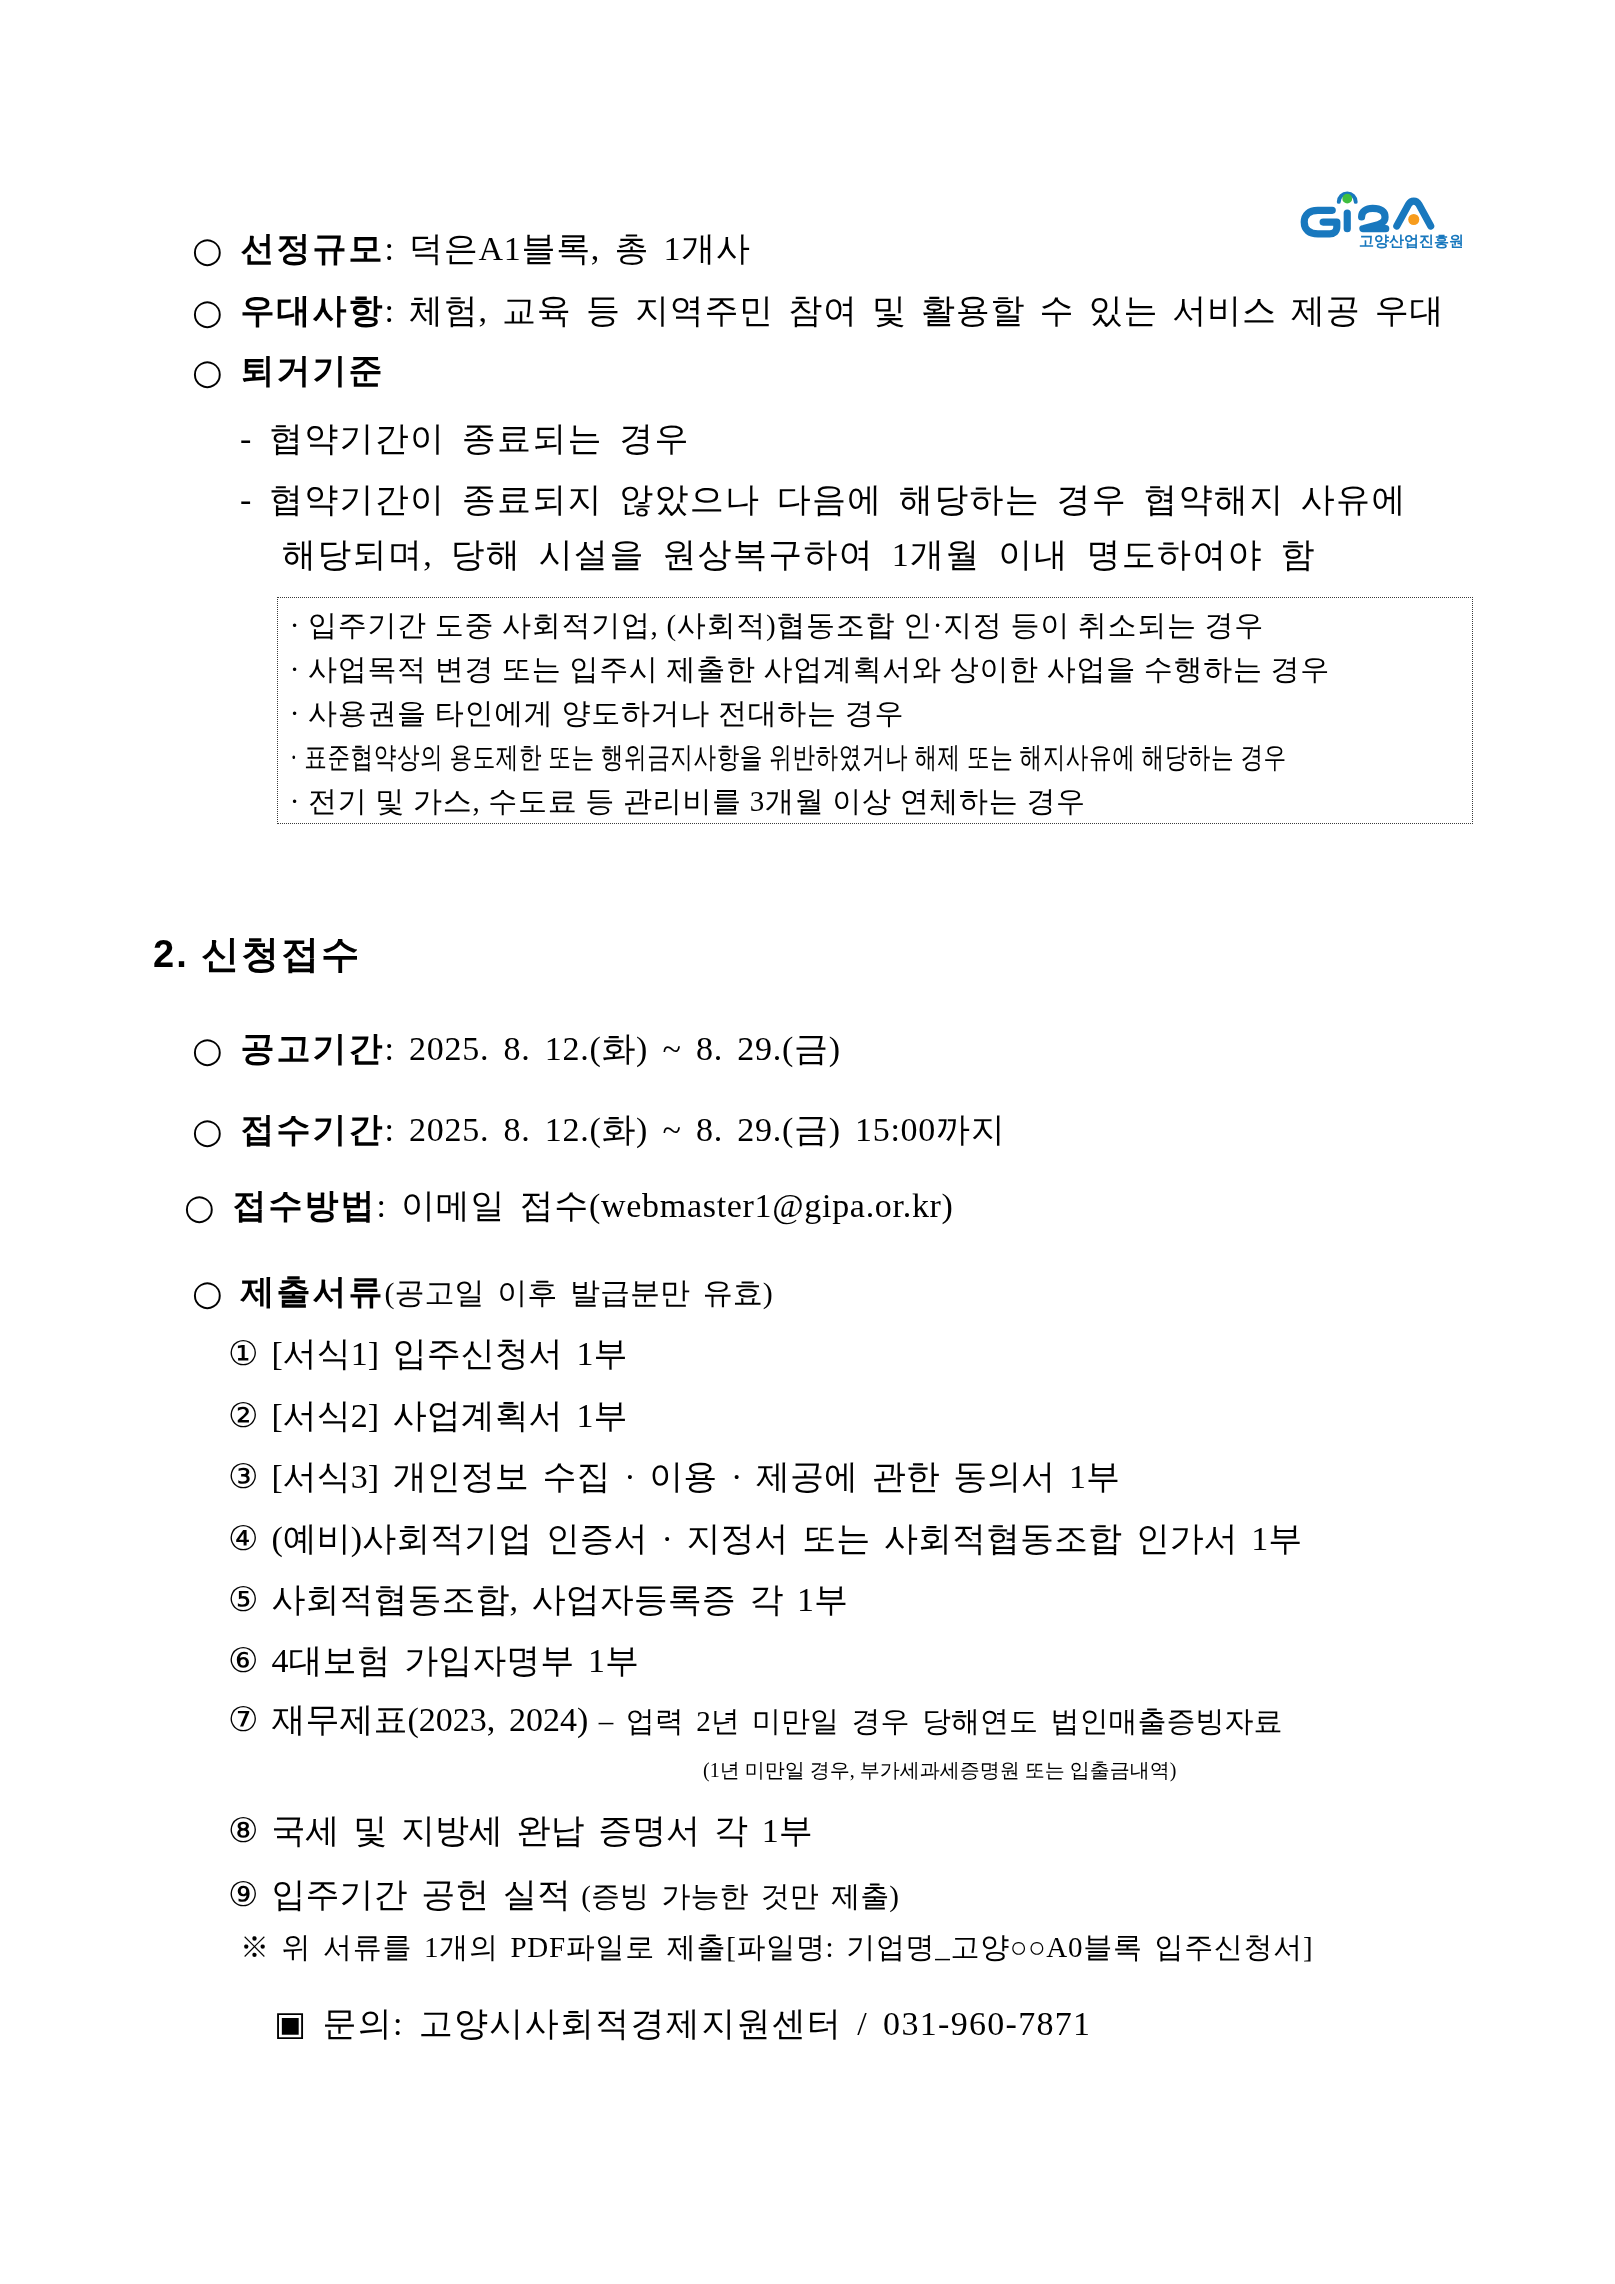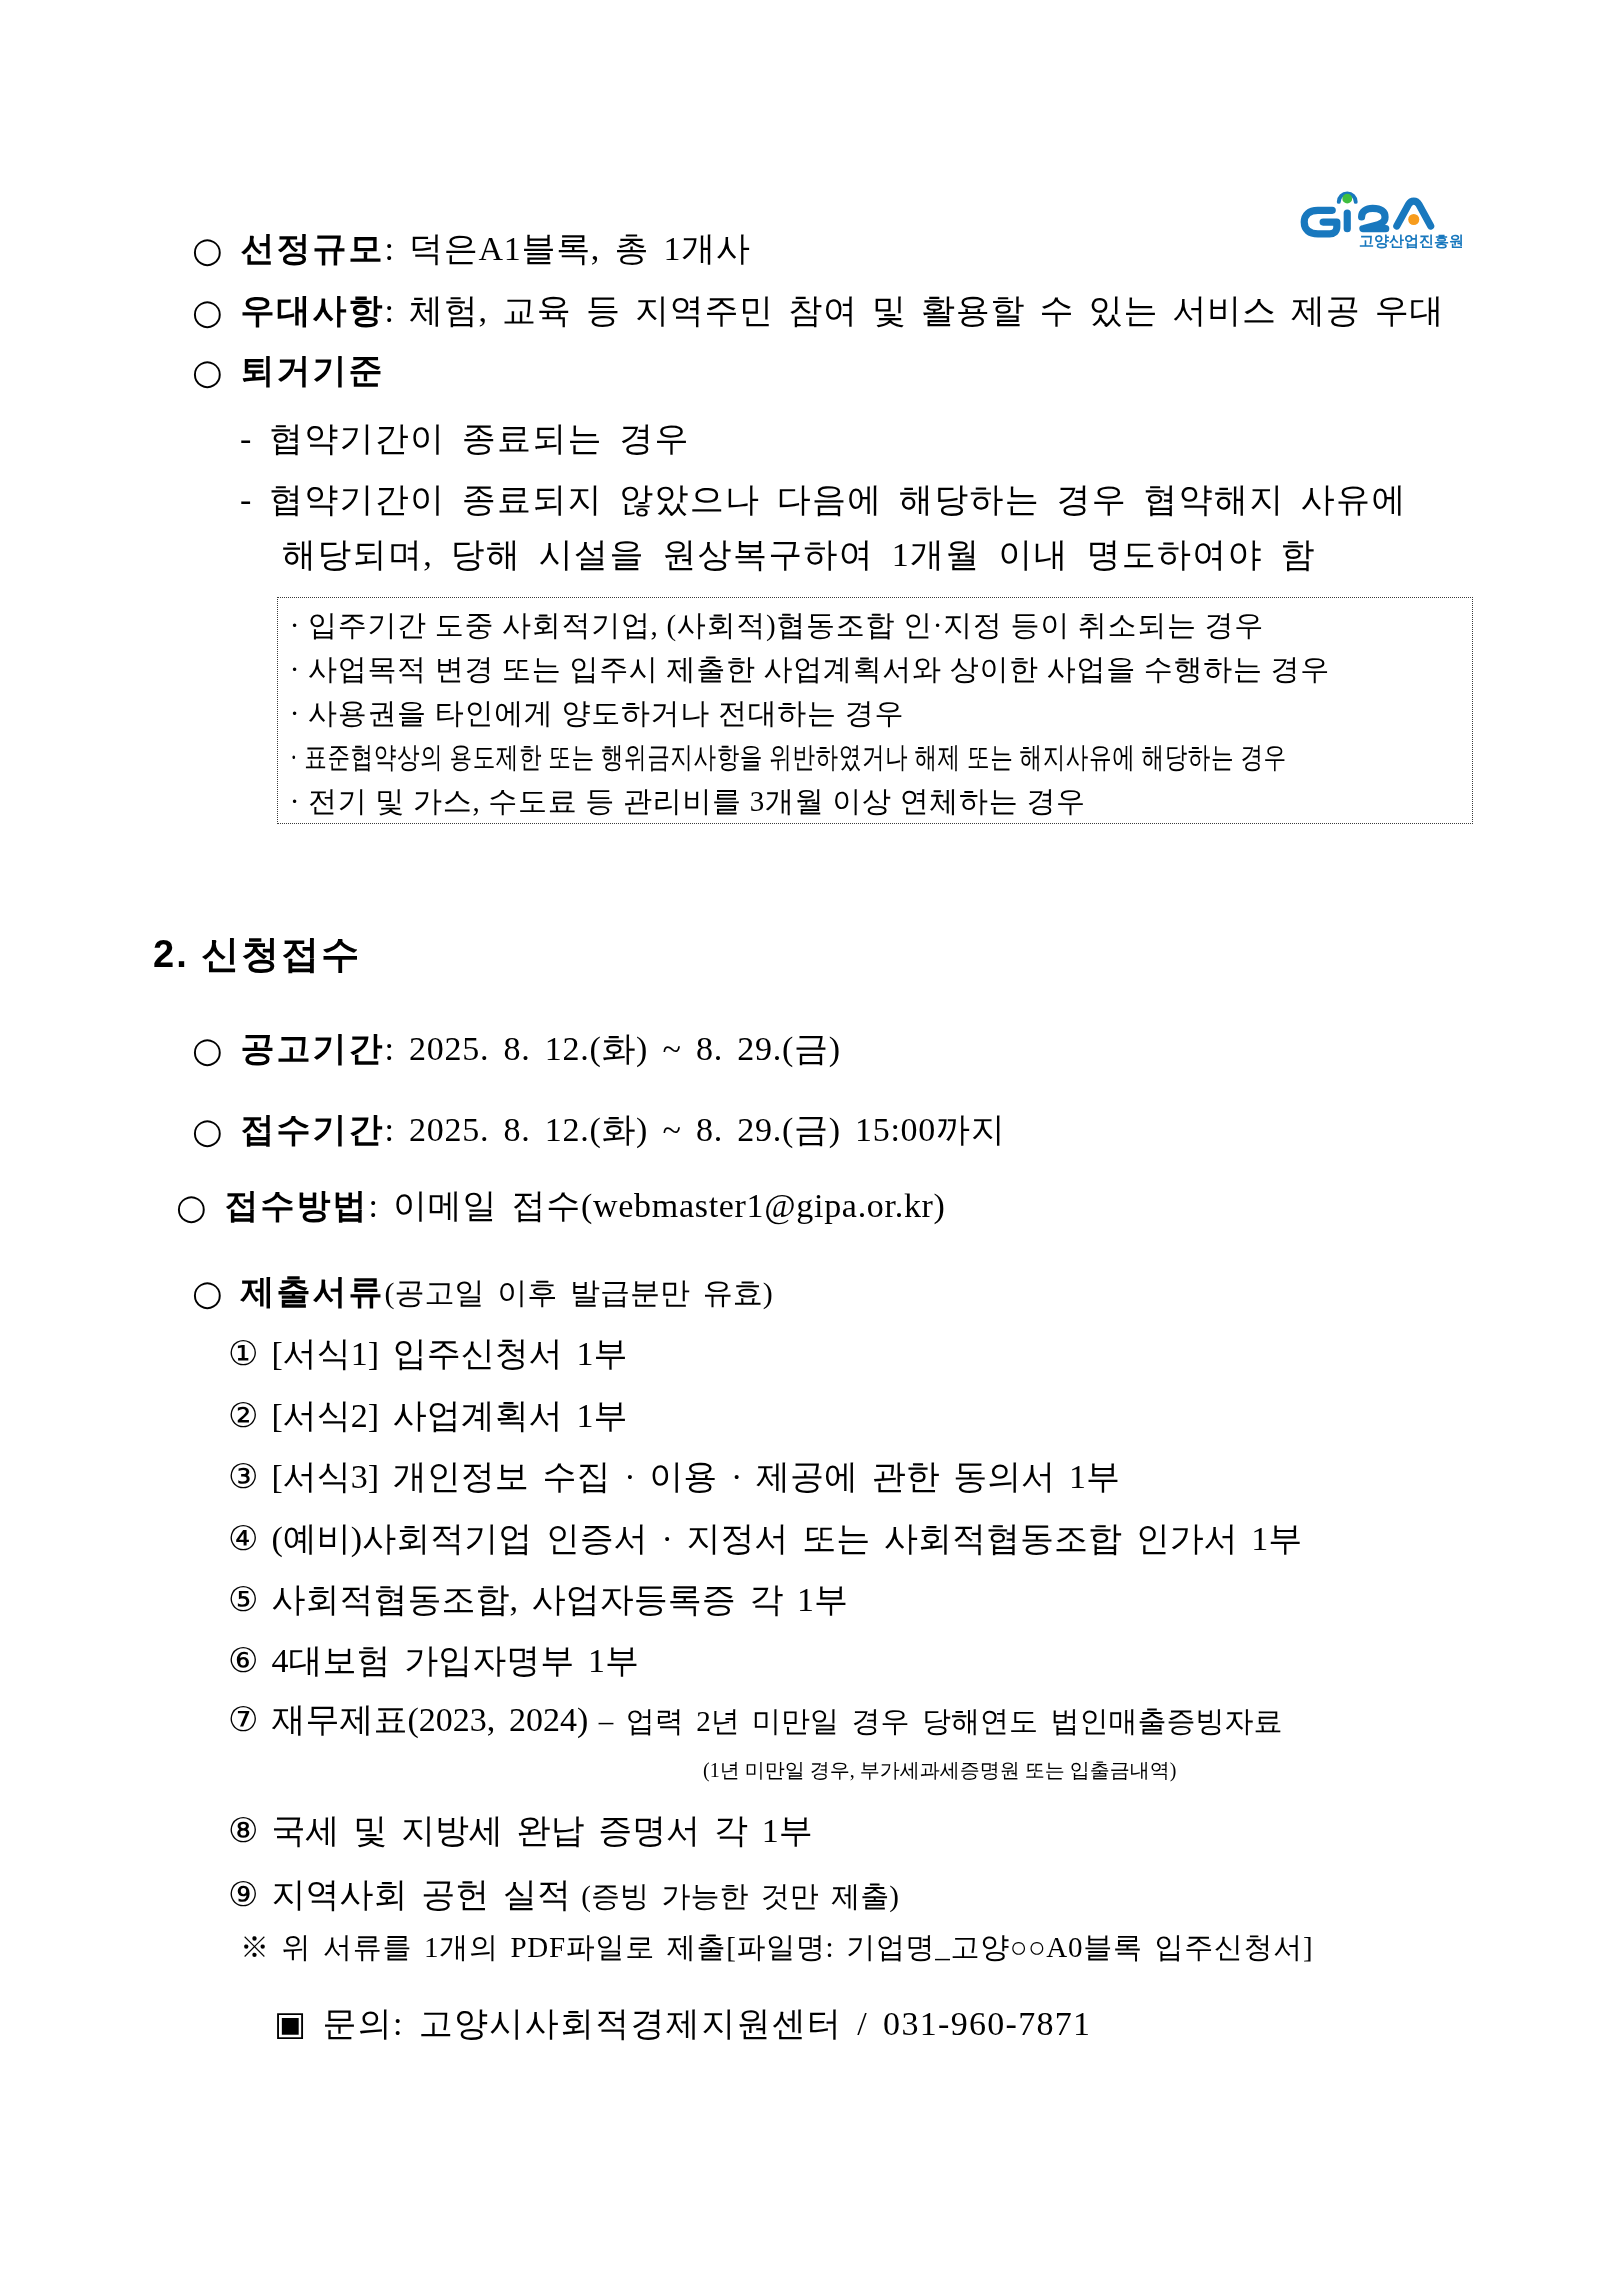--- a/index.html
+++ b/index.html
@@ -103,21 +103,21 @@
   <div class="line heading" style="top:933px;left:153px">2. 신청접수</div>
 
   <div class="line fs-body" style="top:1029px;left:192px">
     <span class="bullet">○</span><span class="lbl">공고기간</span><span class="val">: 2025. 8. 12.(화) ~ 8. 29.(금)</span>
   </div>
 
   <div class="line fs-body" style="top:1110px;left:192px">
     <span class="bullet">○</span><span class="lbl">접수기간</span><span class="val">: 2025. 8. 12.(화) ~ 8. 29.(금) 15:00까지</span>
   </div>
 
-  <div class="line fs-body" style="top:1186px;left:176px">
+  <div class="line fs-body" style="top:1186px;left:184px">
     <span class="bullet">○</span><span class="lbl">접수방법</span><span class="val">: 이메일 접수(webmaster1@gipa.or.kr)</span>
   </div>
 
   <div class="line fs-body" style="top:1272px;left:192px">
     <span class="bullet">○</span><span class="lbl">제출서류</span><span class="small-note">(공고일 이후 발급분만 유효)</span>
   </div>
 
   <div class="line fs-body" style="top:1334px;left:228px">
     <span class="doc-num">①</span><span>[서식1] 입주신청서 1부</span>
   </div>
@@ -137,20 +137,20 @@
     <span class="doc-num">⑥</span><span>4대보험 가입자명부 1부</span>
   </div>
   <div class="line fs-body" style="top:1700px;left:228px">
     <span class="doc-num">⑦</span><span>재무제표(2023, 2024)</span><span class="doc-note">– 업력 2년 미만일 경우 당해연도 법인매출증빙자료</span>
   </div>
   <div class="line note2-line" style="top:1759px;left:703px">(1년 미만일 경우, 부가세과세증명원 또는 입출금내역)</div>
   <div class="line fs-body" style="top:1811px;left:228px">
     <span class="doc-num">⑧</span><span>국세 및 지방세 완납 증명서 각 1부</span>
   </div>
   <div class="line fs-body" style="top:1875px;left:228px">
-    <span class="doc-num">⑨</span><span>지역사회 공헌 실적</span><span class="doc-note">(증빙 가능한 것만 제출)</span>
+    <span class="doc-num">⑨</span><span>입주기간 공헌 실적</span><span class="doc-note">(증빙 가능한 것만 제출)</span>
   </div>
 
   <div class="line footnote-line" style="top:1931px;left:240px">※ 위 서류를 1개의 PDF파일로 제출[파일명: 기업명_고양○○A0블록 입주신청서]</div>
   <div class="line contact-line" style="top:2004px;left:274px">▣ 문의: 고양시사회적경제지원센터 / 031-960-7871</div>
 
 </div>
 
 
 </body></html>

